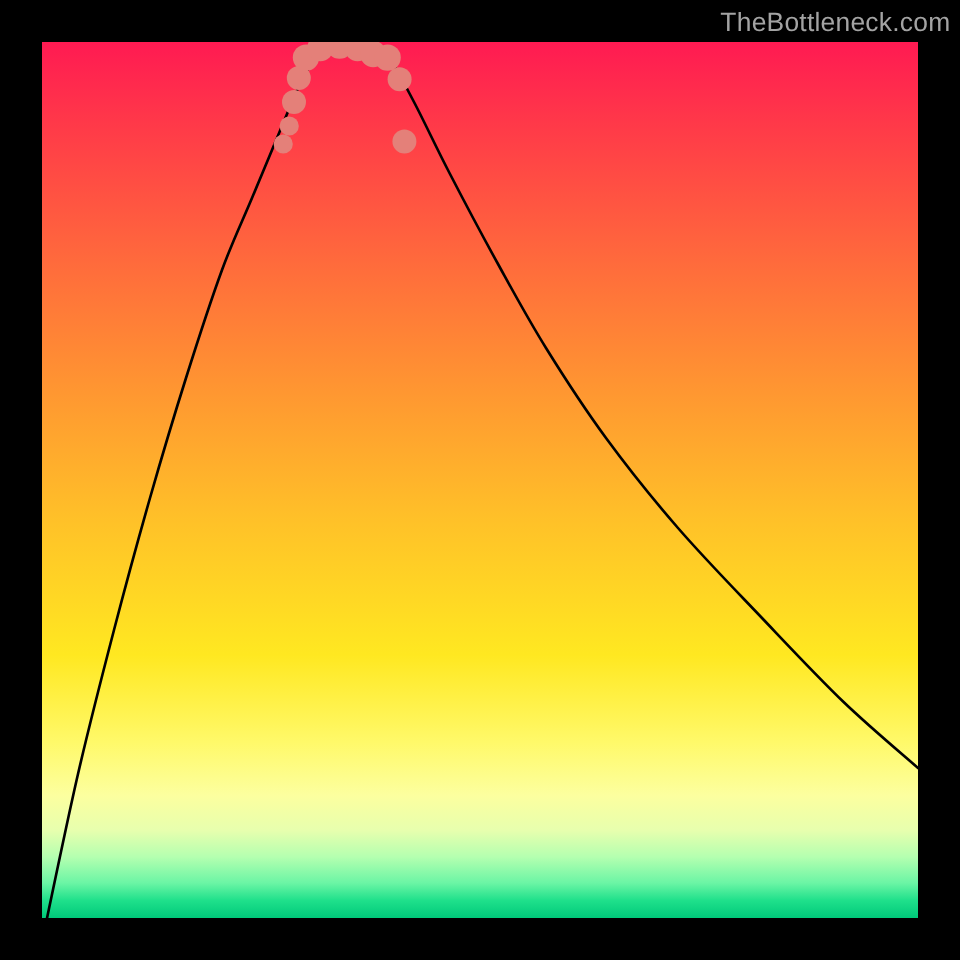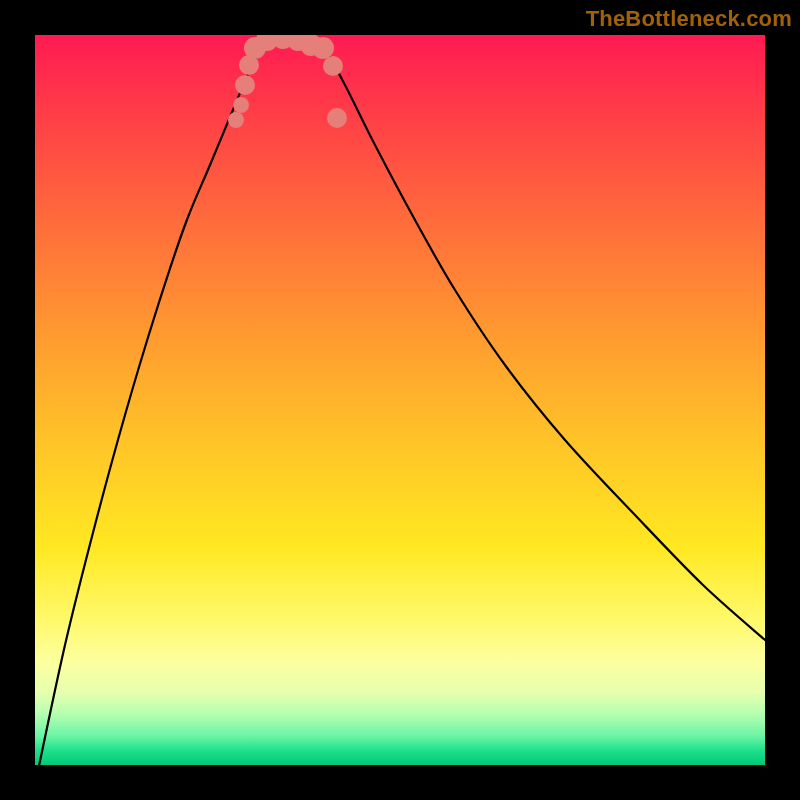--- a/index.html
+++ b/index.html
@@ -40,23 +40,23 @@
       #b5ffb0 93%,
       #6bf5a5 96%,
       #1fe08b 98%,
       #00c97a 100%
     );
   }
   .watermark {
     position: absolute;
     top: 6px;
     right: 8px;
-    color: #a16207;
+    color: #a3a3a3;
     font-size: 22px;
-    font-weight: 700;
+    font-weight: 400;
     letter-spacing: 0.2px;
     user-select: none;
   }
   svg.curve-layer {
     position: absolute;
     top: 35px;
     left: 35px;
     width: 730px;
     height: 730px;
     pointer-events: none;

